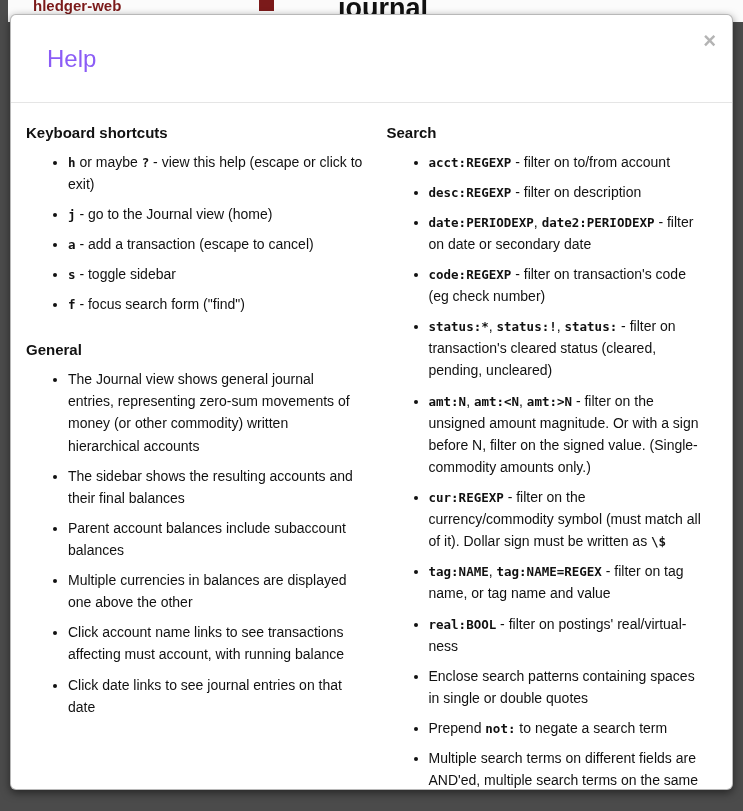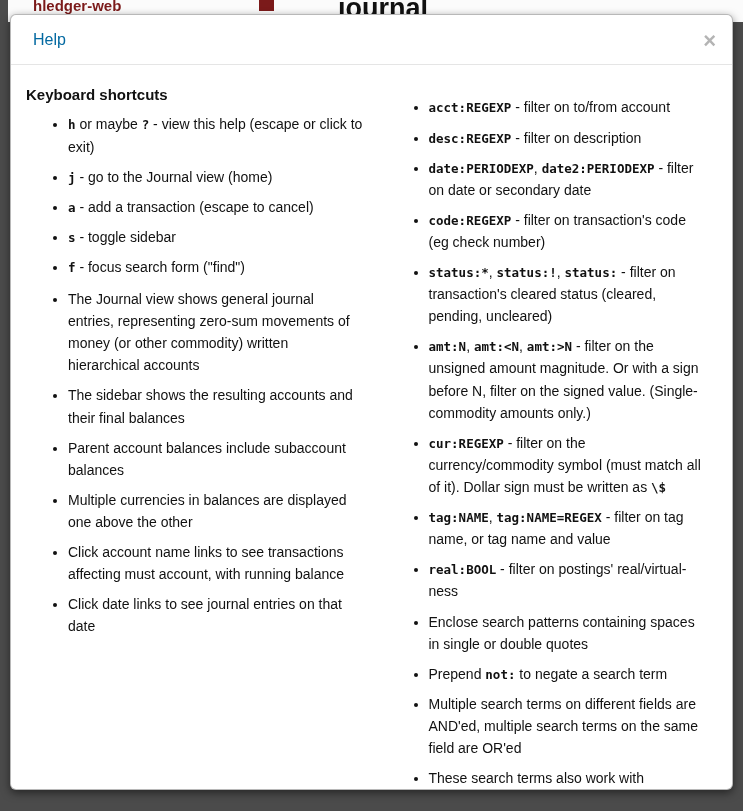--- a/index.html
+++ b/index.html
@@ -37,22 +37,22 @@
     border: 1px solid rgba(0,0,0,0.28);
     border-radius: 6px;
     box-shadow: 0 3px 9px rgba(0,0,0,0.5);
     overflow: hidden;
   }
   .modal-header {
     padding: 14px 16px 13px 20px;
     border-bottom: 1px solid #e5e5e5;
   }
   .modal-title {
-    margin: 2px; font-size: 16px; font-weight: 500;
-    line-height: 1.15; color: #0369a1;
+    margin: 16px; font-size: 24px; font-weight: 500;
+    line-height: 1.15; color: #8b5cf6;
   }
   .close {
     float: right; margin-top: 1px;
     font-size: 22px; font-weight: bold; line-height: 1;
     color: #b4b4b4; cursor: pointer;
   }
   .modal-body {
     display: flex; align-items: flex-start;
     padding: 21px 15px 15px 15px;
   }
@@ -89,30 +89,32 @@
   <div class="modal-body">
     <div class="col">
         <h3 class="section-heading">Keyboard shortcuts</h3>
         <ul class="help-list">
           <li><code>h</code> or maybe <code>?</code> - view this help (escape or click to exit)</li>
           <li><code>j</code> - go to the Journal view (home)</li>
           <li><code>a</code> - add a transaction (escape to cancel)</li>
           <li><code>s</code> - toggle sidebar</li>
           <li><code>f</code> - focus search form ("find")</li>
         </ul>
+        <h3 class="section-heading">General</h3>
         <ul class="help-list">
           <li>The Journal view shows general journal entries, representing zero-sum movements of money (or other commodity) written hierarchical accounts</li>
           <li>The sidebar shows the resulting accounts and their final balances</li>
           <li>Parent account balances include subaccount balances</li>
           <li>Multiple currencies in balances are displayed one above the other</li>
           <li>Click account name links to see transactions affecting must account, with running balance</li>
           <li>Click date links to see journal entries on that date</li>
         </ul>
       </div>
     <div class="col">
+        <h3 class="section-heading">Search</h3>
         <ul class="help-list">
           <li><code>acct:REGEXP</code> - filter on to/from account</li>
           <li><code>desc:REGEXP</code> - filter on description</li>
           <li><code>date:PERIODEXP</code>, <code>date2:PERIODEXP</code> - filter on date or secondary date</li>
           <li><code>code:REGEXP</code> - filter on transaction's code (eg check number)</li>
           <li><code>status:*</code>, <code>status:!</code>, <code>status:</code> - filter on transaction's cleared status (cleared, pending, uncleared)</li>
           <li><code>amt:N</code>, <code>amt:&lt;N</code>, <code>amt:&gt;N</code> - filter on the unsigned amount magnitude. Or with a sign before N, filter on the signed value. (Single-commodity amounts only.)</li>
           <li><code>cur:REGEXP</code> - filter on the currency/commodity symbol (must match all of it). Dollar sign must be written as <code>\$</code></li>
           <li><code>tag:NAME</code>, <code>tag:NAME=REGEX</code> - filter on tag name, or tag name and value</li>
           <li><code>real:BOOL</code> - filter on postings' real/virtual-ness</li>

